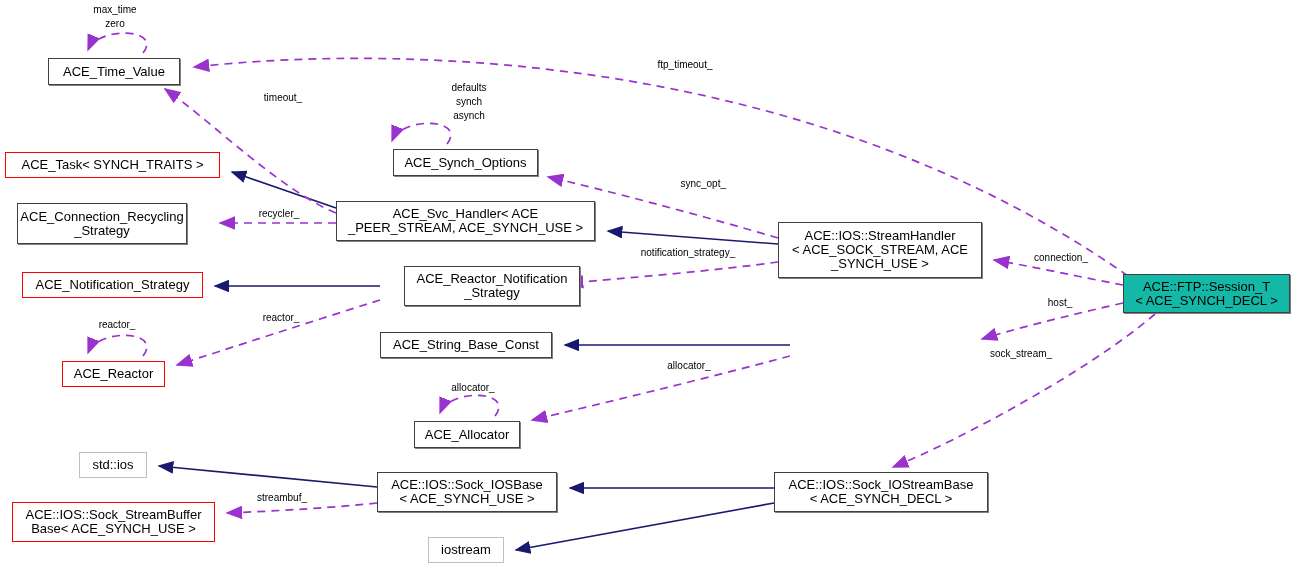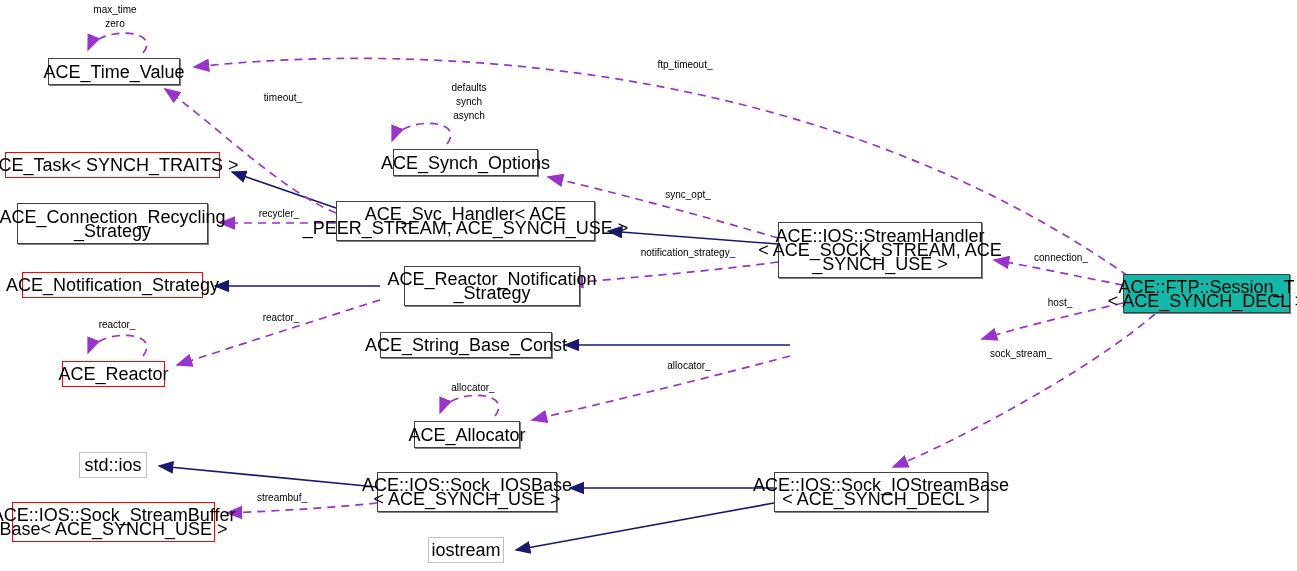--- a/index.html
+++ b/index.html
@@ -1,20 +1,20 @@
 <!DOCTYPE html>
 <html><head>
 <meta charset="utf-8">
 <style>
   html,body{margin:0;padding:0;background:#ffffff;}
   body{font-family:"Liberation Sans",sans-serif;}
   #canvas{position:relative;width:1297px;height:571px;background:#ffffff;overflow:hidden;}
   svg.edges{position:absolute;left:0;top:0;width:1297px;height:571px;}
   .node{position:absolute;box-sizing:border-box;display:flex;align-items:center;
-        justify-content:center;text-align:center;font-size:18px;color:#000000;
+        justify-content:center;text-align:center;font-size:13px;color:#000000;
         line-height:14px;background:#ffffff;white-space:pre;}
   .node.dark{border:1px solid #404040;box-shadow:1px 1px 0 0 #808080;}
   .node.red{border:1px solid #ff0000;}
   .node.gray{border:1px solid #bfbfbf;}
   .node.cur{border:1px solid #404040;background:#14b8a6;box-shadow:1px 1px 0 0 #808080;}
   .elabel{position:absolute;font-size:10px;color:#000000;line-height:14px;
           white-space:pre;text-align:center;background:transparent;}
 </style>
 </head>
 <body>
@@ -57,21 +57,21 @@
       <path d="M1123,285 C1080,277 1030,266 994,260"></path>
       <path d="M1123,303 C1070,315 1010,330 982,339"></path>
       <path d="M1155,314 C1090,370 960,440 893,467"></path>
     </g>
   </svg>
 
   <div class="node dark" style="left:48px;top:58px;width:132px;height:27px;">ACE_Time_Value</div>
 
   <div class="node red" style="left:5px;top:152px;width:215px;height:26px;">ACE_Task&lt; SYNCH_TRAITS &gt;</div>
 
-  <div class="node dark" style="left:17px;top:203px;width:191px;height:41px;">ACE_Connection_Recycling
+  <div class="node dark" style="left:17px;top:203px;width:170px;height:41px;">ACE_Connection_Recycling
 _Strategy</div>
 
   <div class="node dark" style="left:393px;top:149px;width:145px;height:27px;">ACE_Synch_Options</div>
 
   <div class="node dark" style="left:336px;top:201px;width:259px;height:40px;">ACE_Svc_Handler&lt; ACE
 _PEER_STREAM, ACE_SYNCH_USE &gt;</div>
 
   <div class="node red" style="left:22px;top:272px;width:181px;height:26px;">ACE_Notification_Strategy</div>
 
   <div class="node dark" style="left:404px;top:266px;width:176px;height:40px;">ACE_Reactor_Notification
@@ -108,21 +108,21 @@
 zero</div>
 
   <div class="elabel" style="left:248px;top:91px;width:70px;">timeout_</div>
 
   <div class="elabel" style="left:640px;top:58px;width:90px;">ftp_timeout_</div>
 
   <div class="elabel" style="left:433px;top:81px;width:72px;">defaults
 synch
 asynch</div>
 
-  <div class="elabel" style="left:650px;top:188px;width:76px;">sync_opt_</div>
+  <div class="elabel" style="left:650px;top:177px;width:76px;text-align:right;">sync_opt_</div>
 
   <div class="elabel" style="left:243px;top:207px;width:72px;">recycler_</div>
 
   <div class="elabel" style="left:617px;top:246px;width:142px;">notification_strategy_</div>
 
   <div class="elabel" style="left:83px;top:318px;width:68px;">reactor_</div>
 
   <div class="elabel" style="left:247px;top:311px;width:68px;">reactor_</div>
 
   <div class="elabel" style="left:434px;top:381px;width:78px;">allocator_</div>

